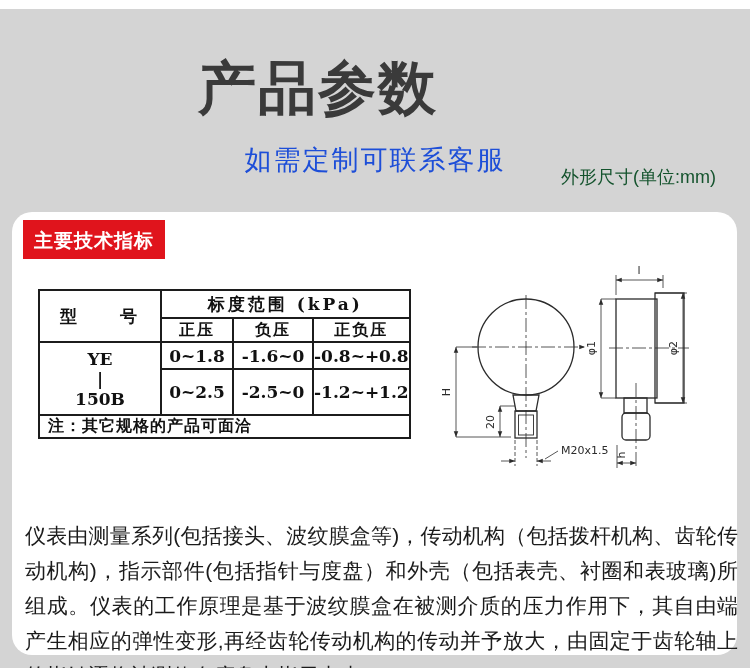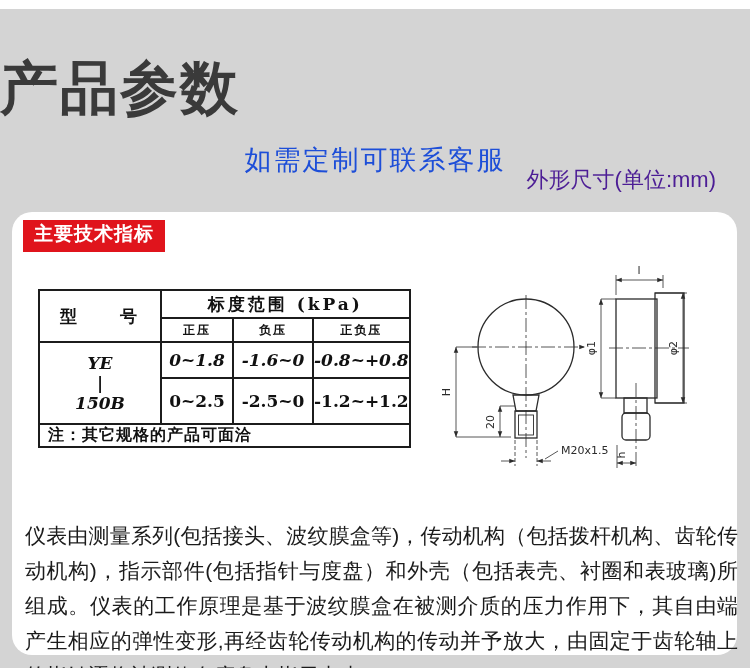--- a/index.html
+++ b/index.html
@@ -1,48 +1,48 @@
 <!DOCTYPE html>
 <html><head>
 <meta charset="utf-8">
 <style>
   * { margin: 0; padding: 0; box-sizing: border-box; }
   html, body { width: 750px; }
   body { font-family: "Liberation Sans", "DejaVu Sans", sans-serif; background: #d4d4d4; }
   .page { position: relative; width: 750px; height: 668px; background: #d4d4d4; overflow: hidden; }
   .top-strip { position: absolute; left: 0; top: 0; width: 750px; height: 9px; background: #ffffff; }
 
-  .page-title { position: absolute; left: 0; top: 50px; width: 636px; text-align: left;
+  .page-title { position: absolute; left: 0; top: 50px; width: 636px; text-align: center;
     font-size: 58px; font-weight: 700; color: #3a3a3a; letter-spacing: 2px; }
   .page-subtitle { position: absolute; left: 0; top: 142px; width: 750px; text-align: center;
     font-size: 27px; color: #1d4ed8; letter-spacing: 2px; }
-  .dim-note { position: absolute; right: 34px; top: 165px; font-size: 22px; color: #4c1d95; }
+  .dim-note { position: absolute; right: 34px; top: 165px; font-size: 18px; color: #14532d; }
 
   .card { position: absolute; left: 12px; top: 212px; width: 725px; height: 443px;
     background: #ffffff; border-radius: 20px; }
 
   .badge { position: absolute; display: inline-block; background: #e0141c; color: #ffffff;
-    font-size: 19px; font-weight: 700; padding: 1px 11px 5px 11px; letter-spacing: 1px; }
+    font-size: 19px; font-weight: 700; padding: 8px 11px 5px 11px; letter-spacing: 1px; }
   .badge-specs { left: 11px; top: 8px; }
   .badge-principle { left: 8px; top: 279px; }
 
   
   table.spec { position: absolute; left: 26px; top: 77px; border-collapse: collapse;
     font-family: "DejaVu Serif", "Liberation Serif", serif; color: #111; }
   table.spec th, table.spec td { border: 2px solid #1c1c1c; text-align: center;
     font-weight: 600; padding: 0; }
   table.spec .col-model { width: 122px; }
   table.spec .col-pos { width: 72px; }
   table.spec .col-neg { width: 80px; }
   table.spec .col-posneg { width: 93px; }
   tr.row-h1 { height: 28px; }
   tr.row-h1 th { font-size: 17px; letter-spacing: 3px; }
   tr.row-h2 { height: 24px; }
-  tr.row-h2 th { font-size: 12px; letter-spacing: 2px; }
-  tr.row-d1 { height: 36px; font-style: italic; }
+  tr.row-h2 th { font-size: 16px; letter-spacing: 2px; }
+  tr.row-d1 { height: 27px; }
   tr.row-d2 { height: 46px; margin-top: 42px; }
   tr.row-d1 td, tr.row-d2 td { font-size: 17px; }
   tr.row-note { height: 16px; }
   tr.row-note td { font-size: 16px; text-align: left; padding-left: 8px; letter-spacing: 1px; }
   th.model-head { font-size: 17px; letter-spacing: 0; margin-top: 24px; }
   td.model-cell div { line-height: 20px; font-size: 17px; }
 
   
   .principle-text { position: absolute; left: 13px; top: 306px; width: 713px;
     font-size: 21px; line-height: 35px; color: #1b1b1b; text-align: justify; }

